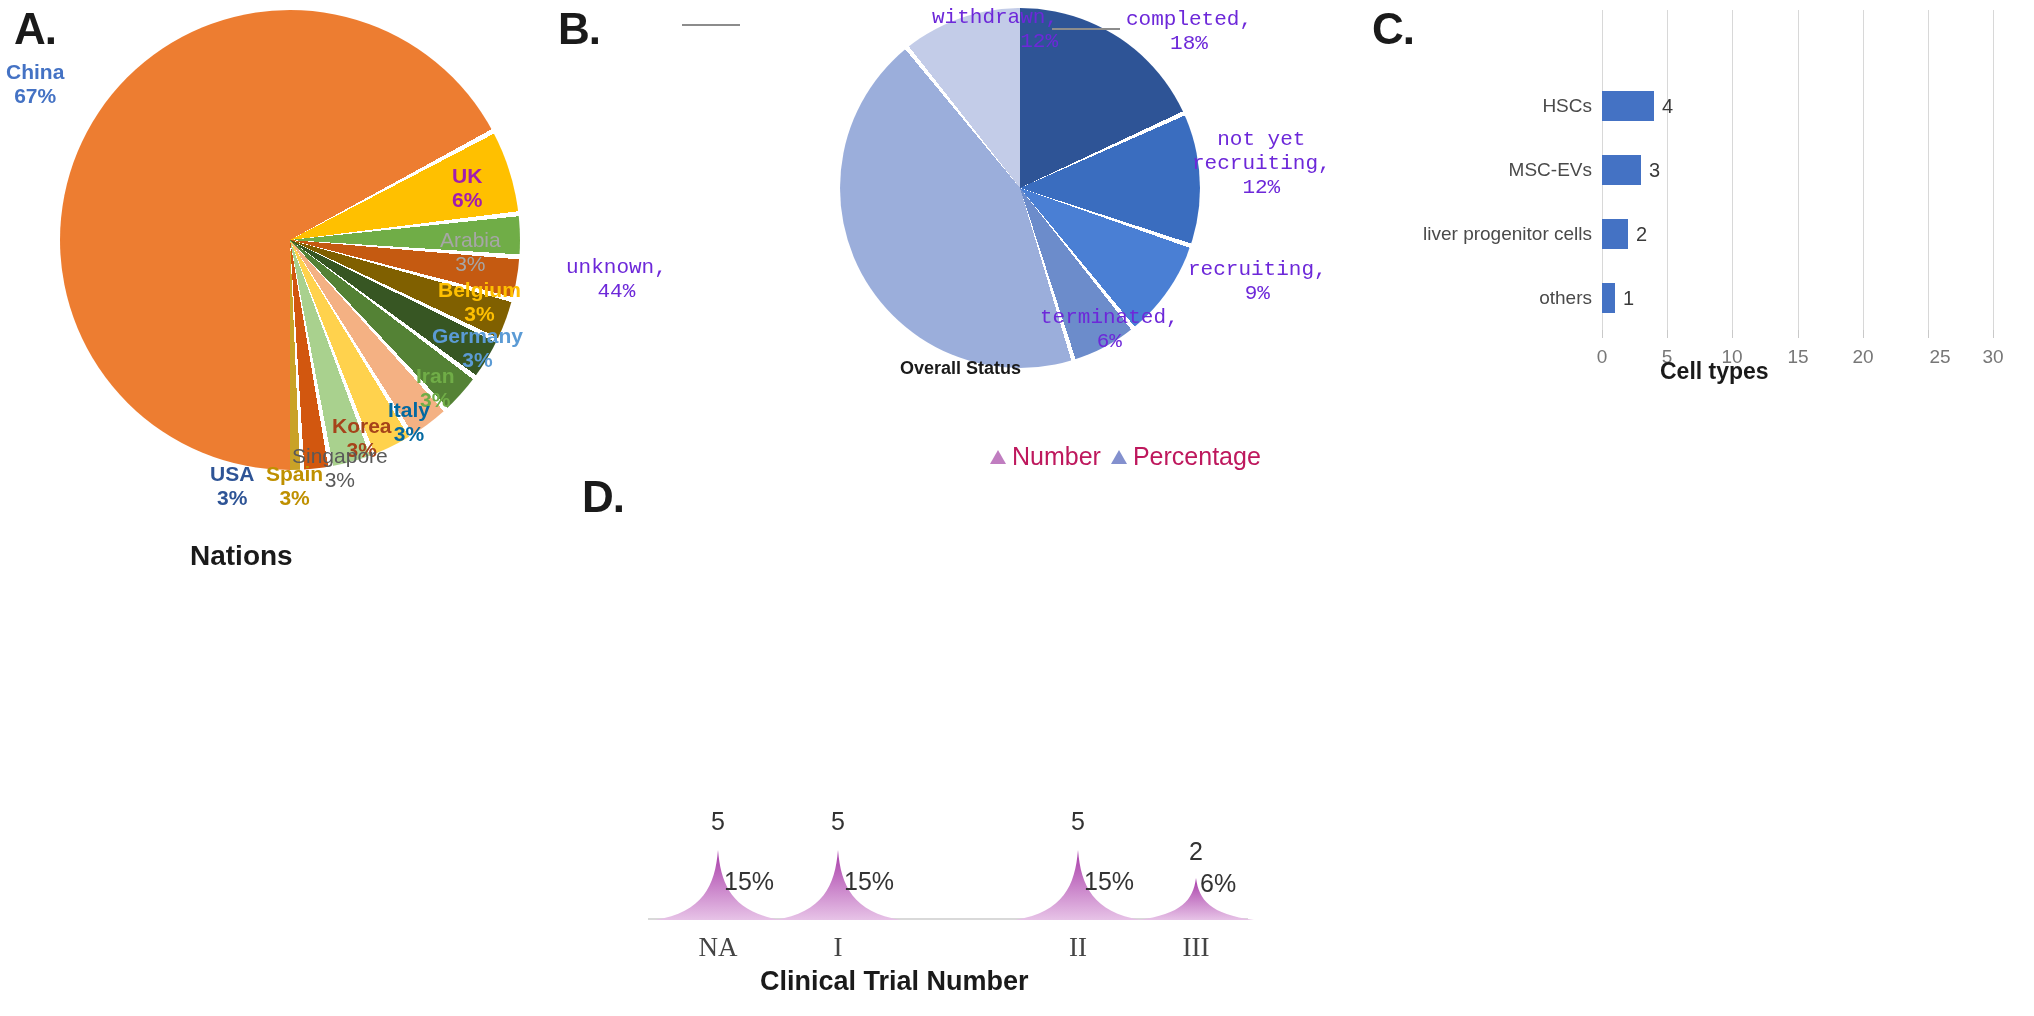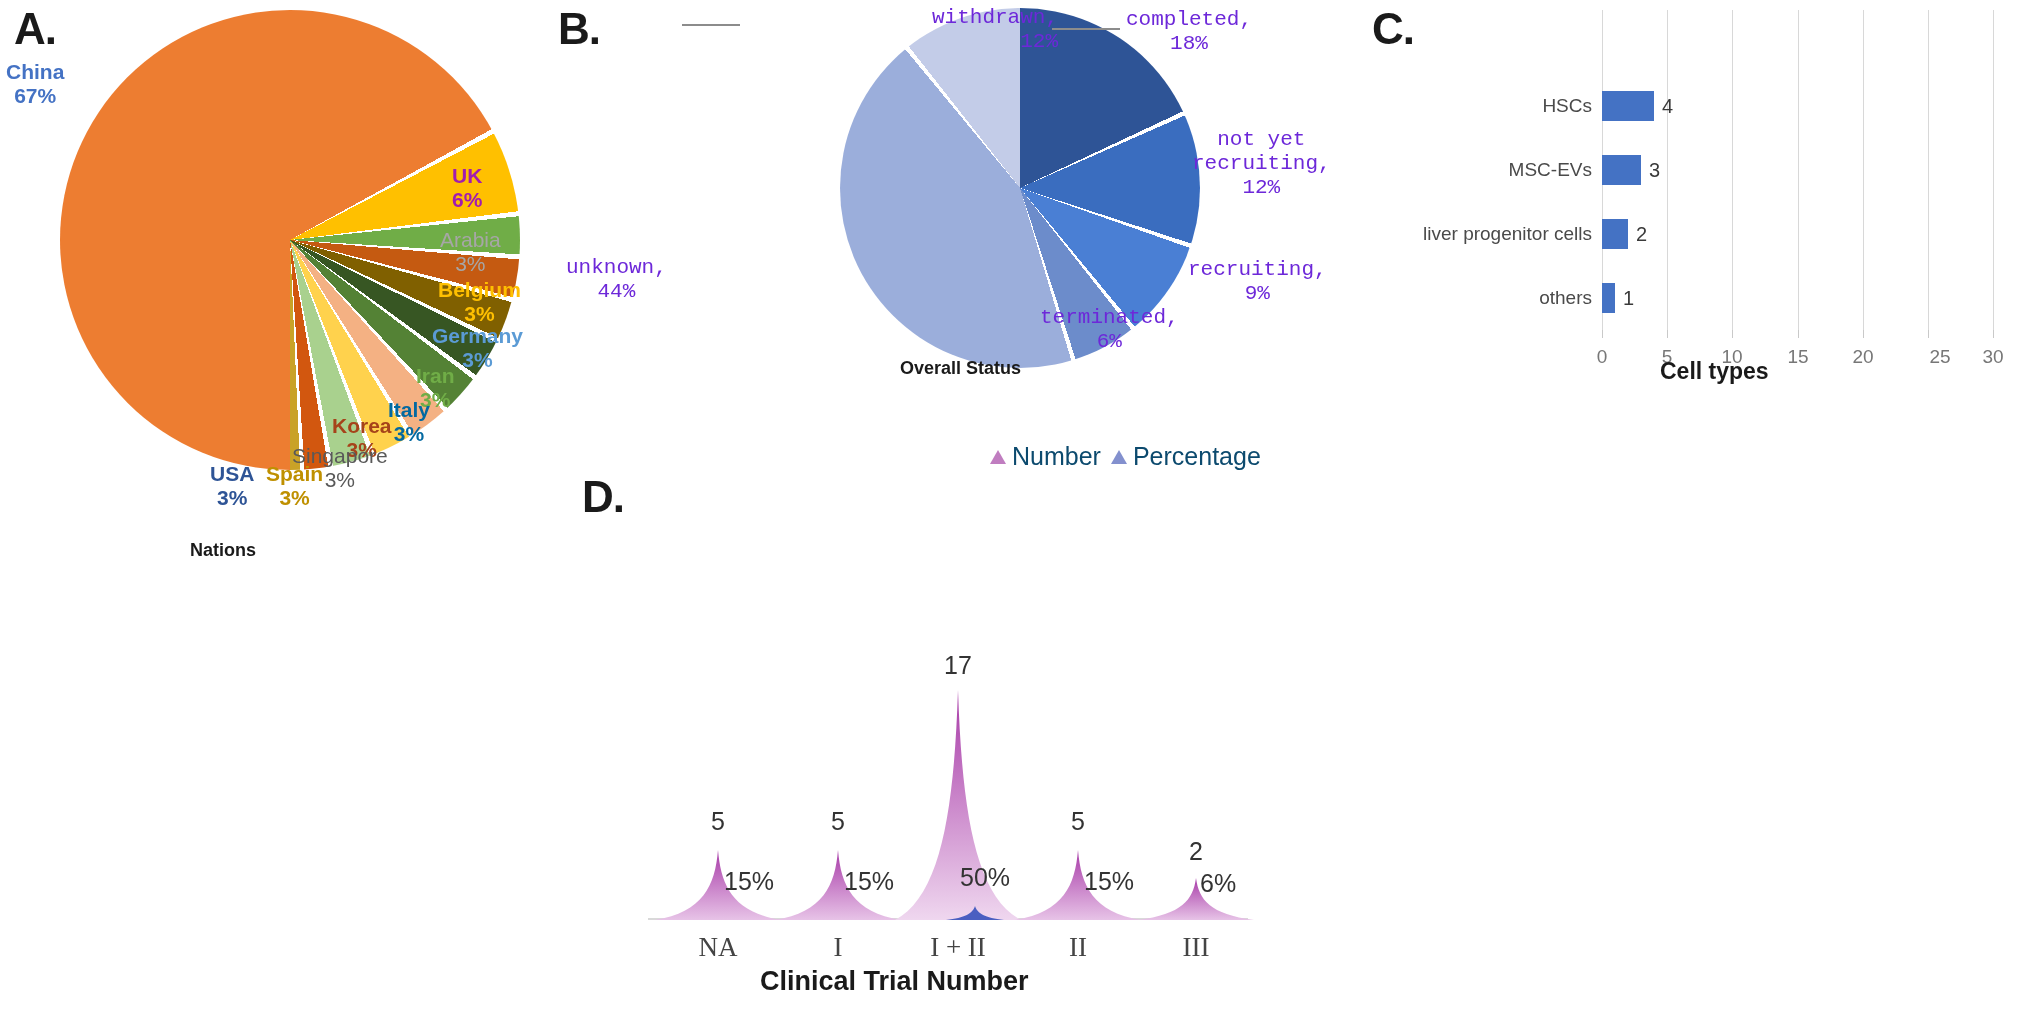--- a/index.html
+++ b/index.html
@@ -35,21 +35,21 @@
     position: absolute;
     left: 60px; top: 10px;
     width: 460px; height: 460px;
     border-radius: 50%;
   }
   .pA-lab { font-size: 21px; font-weight: bold; text-align: center; }
   .pA-lab .ln { display: block; }
   .nations-title {
     position: absolute;
     left: 190px; top: 540px;
-    font-size: 18px; font-weight: bold; color: #1a1a1a;
+    font-size: 28px; font-weight: bold; color: #1a1a1a;
   }
   
   #panelB { left: 700px; top: 0; width: 660px; height: 420px; }
   #pieB {
     position: absolute;
     left: 140px; top: 8px;
     width: 360px; height: 360px;
     border-radius: 50%;
   }
   .pB-lab {
@@ -156,21 +156,21 @@
     top: 100%;
     margin-top: 12px;
     font-family: "Liberation Serif", serif;
     font-size: 27px; color: #444;
     white-space: nowrap;
   }
   .d-legend {
     position: absolute;
     left: 430px; top: 22px;
     display: flex; align-items: center; gap: 10px;
-    font-size: 25px; color: #0c4a6e;
+    font-size: 25px; color: #be185d;
   }
   .d-legend .li { display: flex; align-items: center; gap: 6px; }
   .tri {
     width: 0; height: 0;
     border-left: 8px solid transparent;
     border-right: 8px solid transparent;
     display: inline-block;
   }
   .ctp-title {
     position: absolute;
@@ -414,37 +414,20 @@
             <stop offset="100%" stop-color="#E7C3E7"></stop>
           </linearGradient>
         </defs>
         <path d="M65 0 C 68 36, 80 62, 128 70 L 2 70 C 50 62, 62 36, 65 0 Z" fill="url(#gB)"></path>
       </svg>
       <div class="d-num" style="bottom:84px;">5</div>
       <div class="d-pct" style="left:76px; bottom:24px;">15%</div>
       <div class="d-cat">I</div>
     </div>
 
-    <div class="d-group" style="left:240px; width:140px; height:100%;">
-      <svg class="d-spike" width="130" height="230" viewBox="0 0 130 230">
-        <defs>
-          <linearGradient id="gC" x1="0" y1="0" x2="0" y2="1">
-            <stop offset="0%" stop-color="#A83BA8"></stop>
-            <stop offset="100%" stop-color="#EFD7EF"></stop>
-          </linearGradient>
-        </defs>
-        <path d="M65 0 C 69 120, 82 206, 128 230 L 2 230 C 48 206, 61 120, 65 0 Z" fill="url(#gC)"></path>
-      </svg>
-      <svg class="d-spike" width="60" height="14" viewBox="0 0 60 14" style="left:62%;">
-        <path d="M30 0 C 32 7, 40 12, 59 14 L 1 14 C 20 12, 28 7, 30 0 Z" fill="#4A5FC1"></path>
-      </svg>
-      <div class="d-num" style="bottom:240px;">17</div>
-      <div class="d-pct" style="left:72px; bottom:28px;">50%</div>
-      <div class="d-cat">I + II</div>
-    </div>
 
     <div class="d-group" style="left:360px; width:140px; height:100%;">
       <svg class="d-spike" width="130" height="70" viewBox="0 0 130 70">
         <defs>
           <linearGradient id="gD" x1="0" y1="0" x2="0" y2="1">
             <stop offset="0%" stop-color="#A83BA8"></stop>
             <stop offset="100%" stop-color="#E7C3E7"></stop>
           </linearGradient>
         </defs>
         <path d="M65 0 C 68 36, 80 62, 128 70 L 2 70 C 50 62, 62 36, 65 0 Z" fill="url(#gD)"></path>

